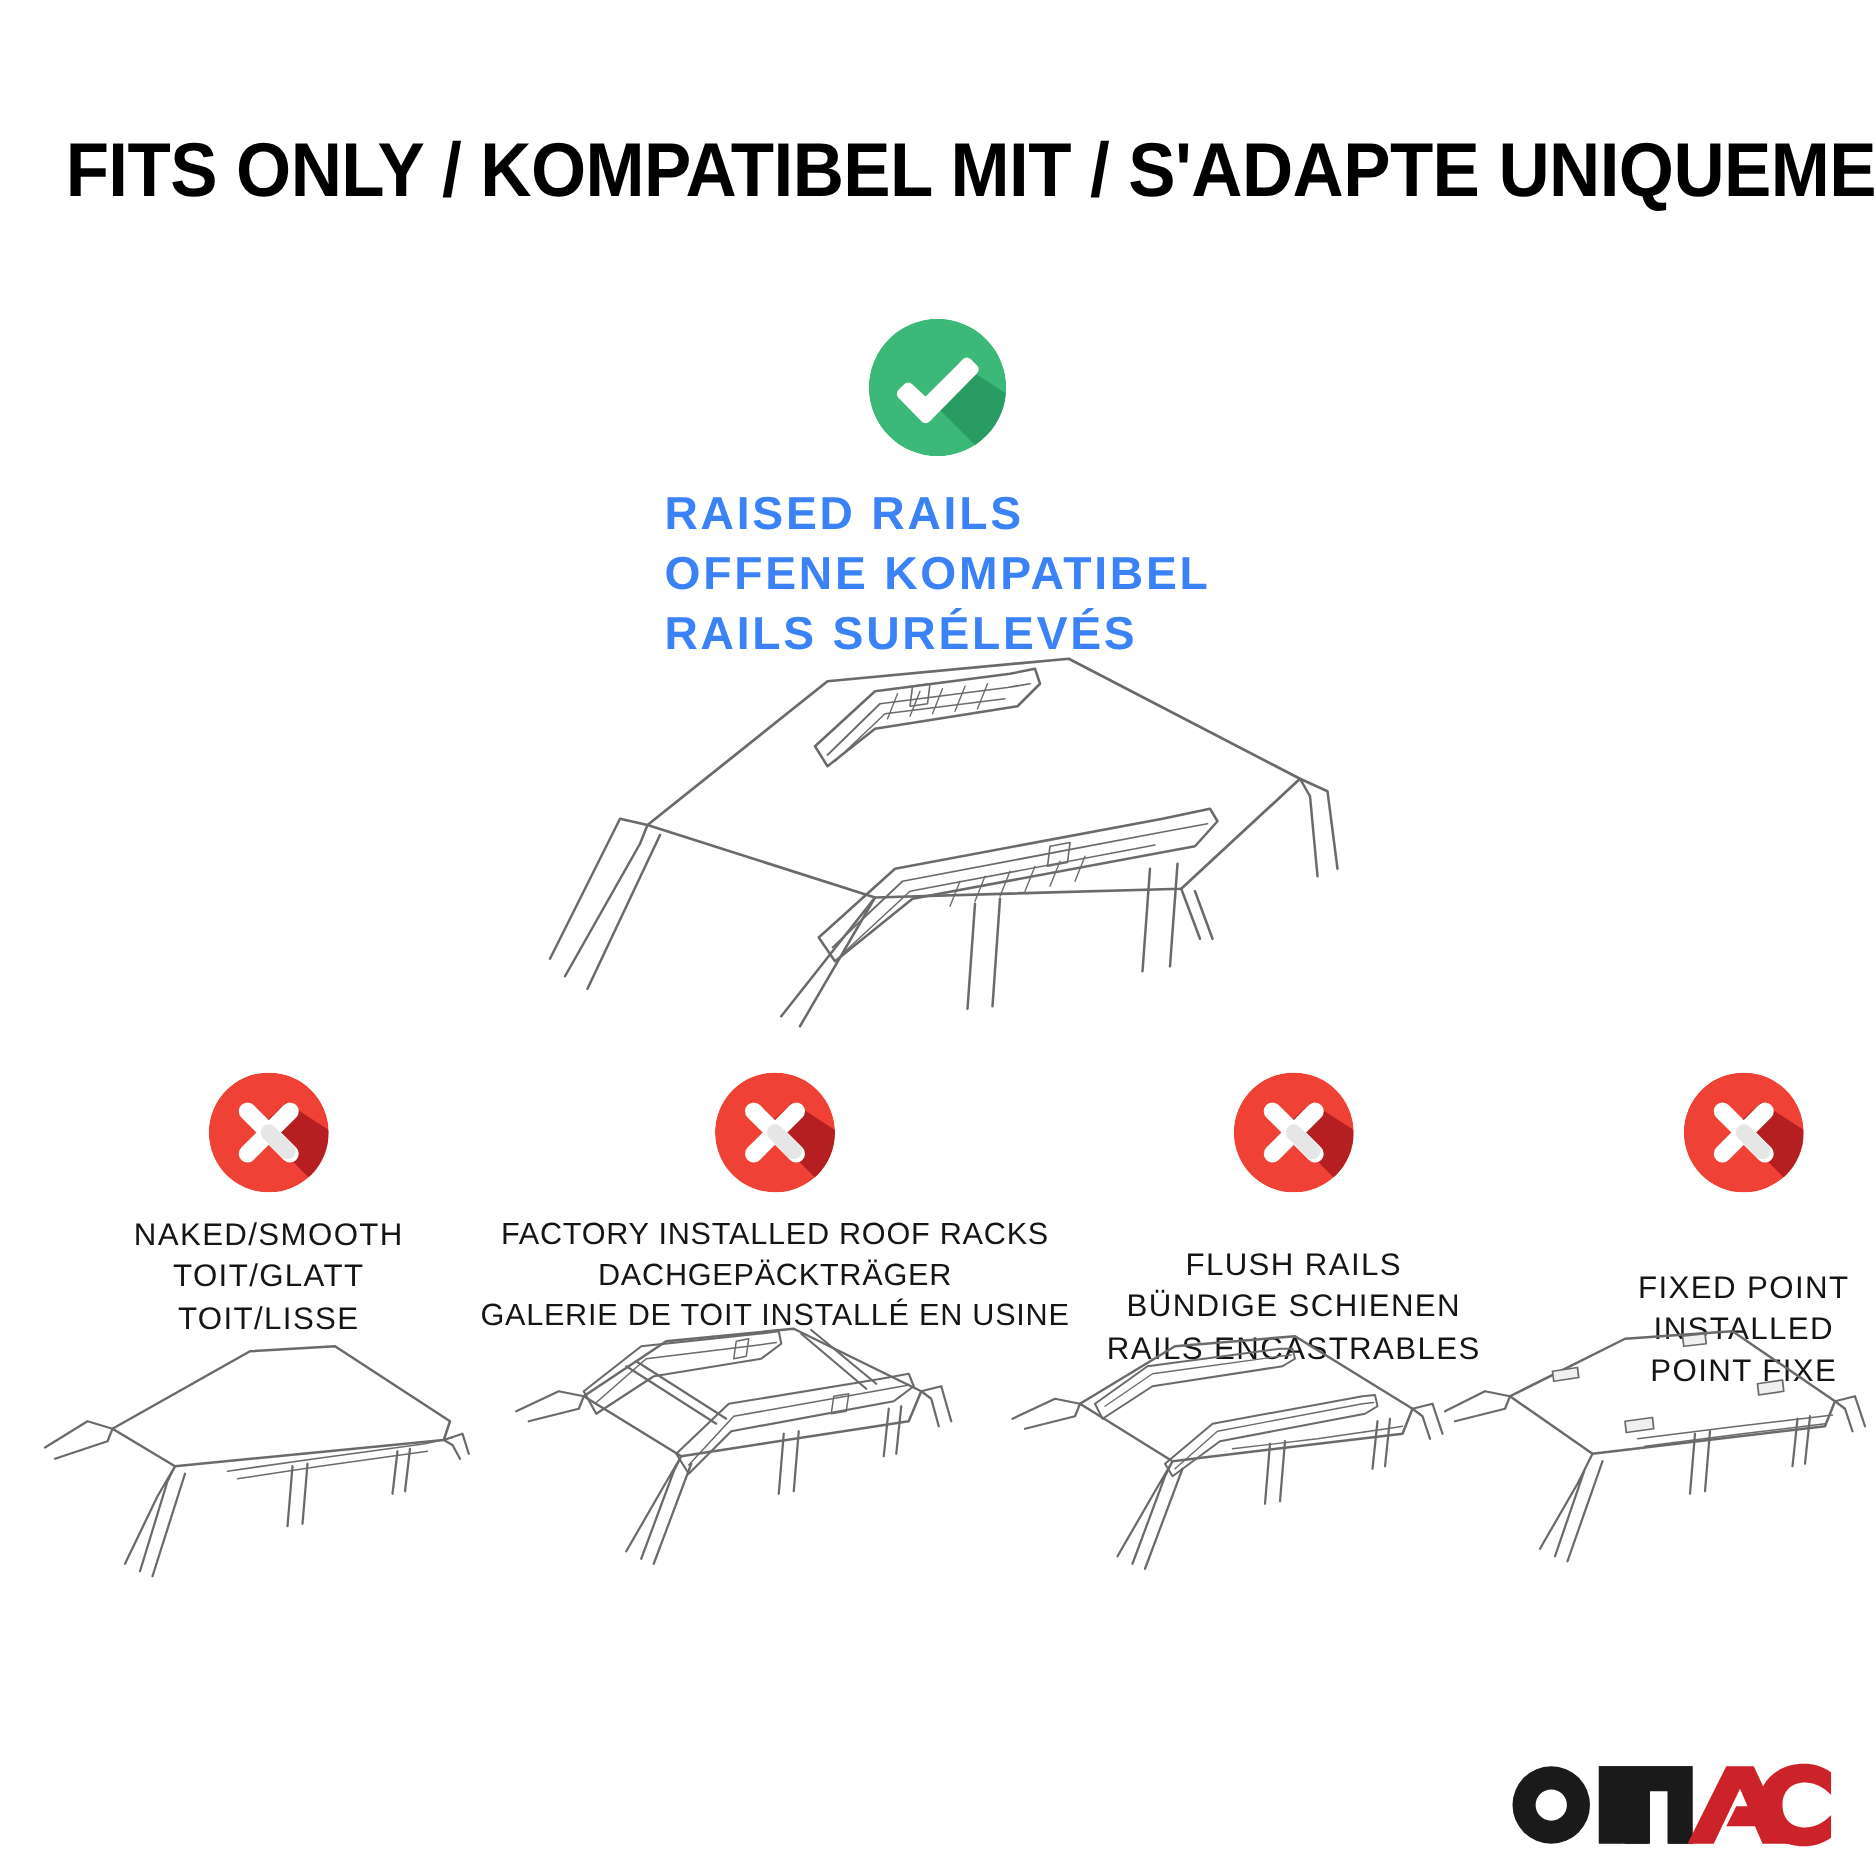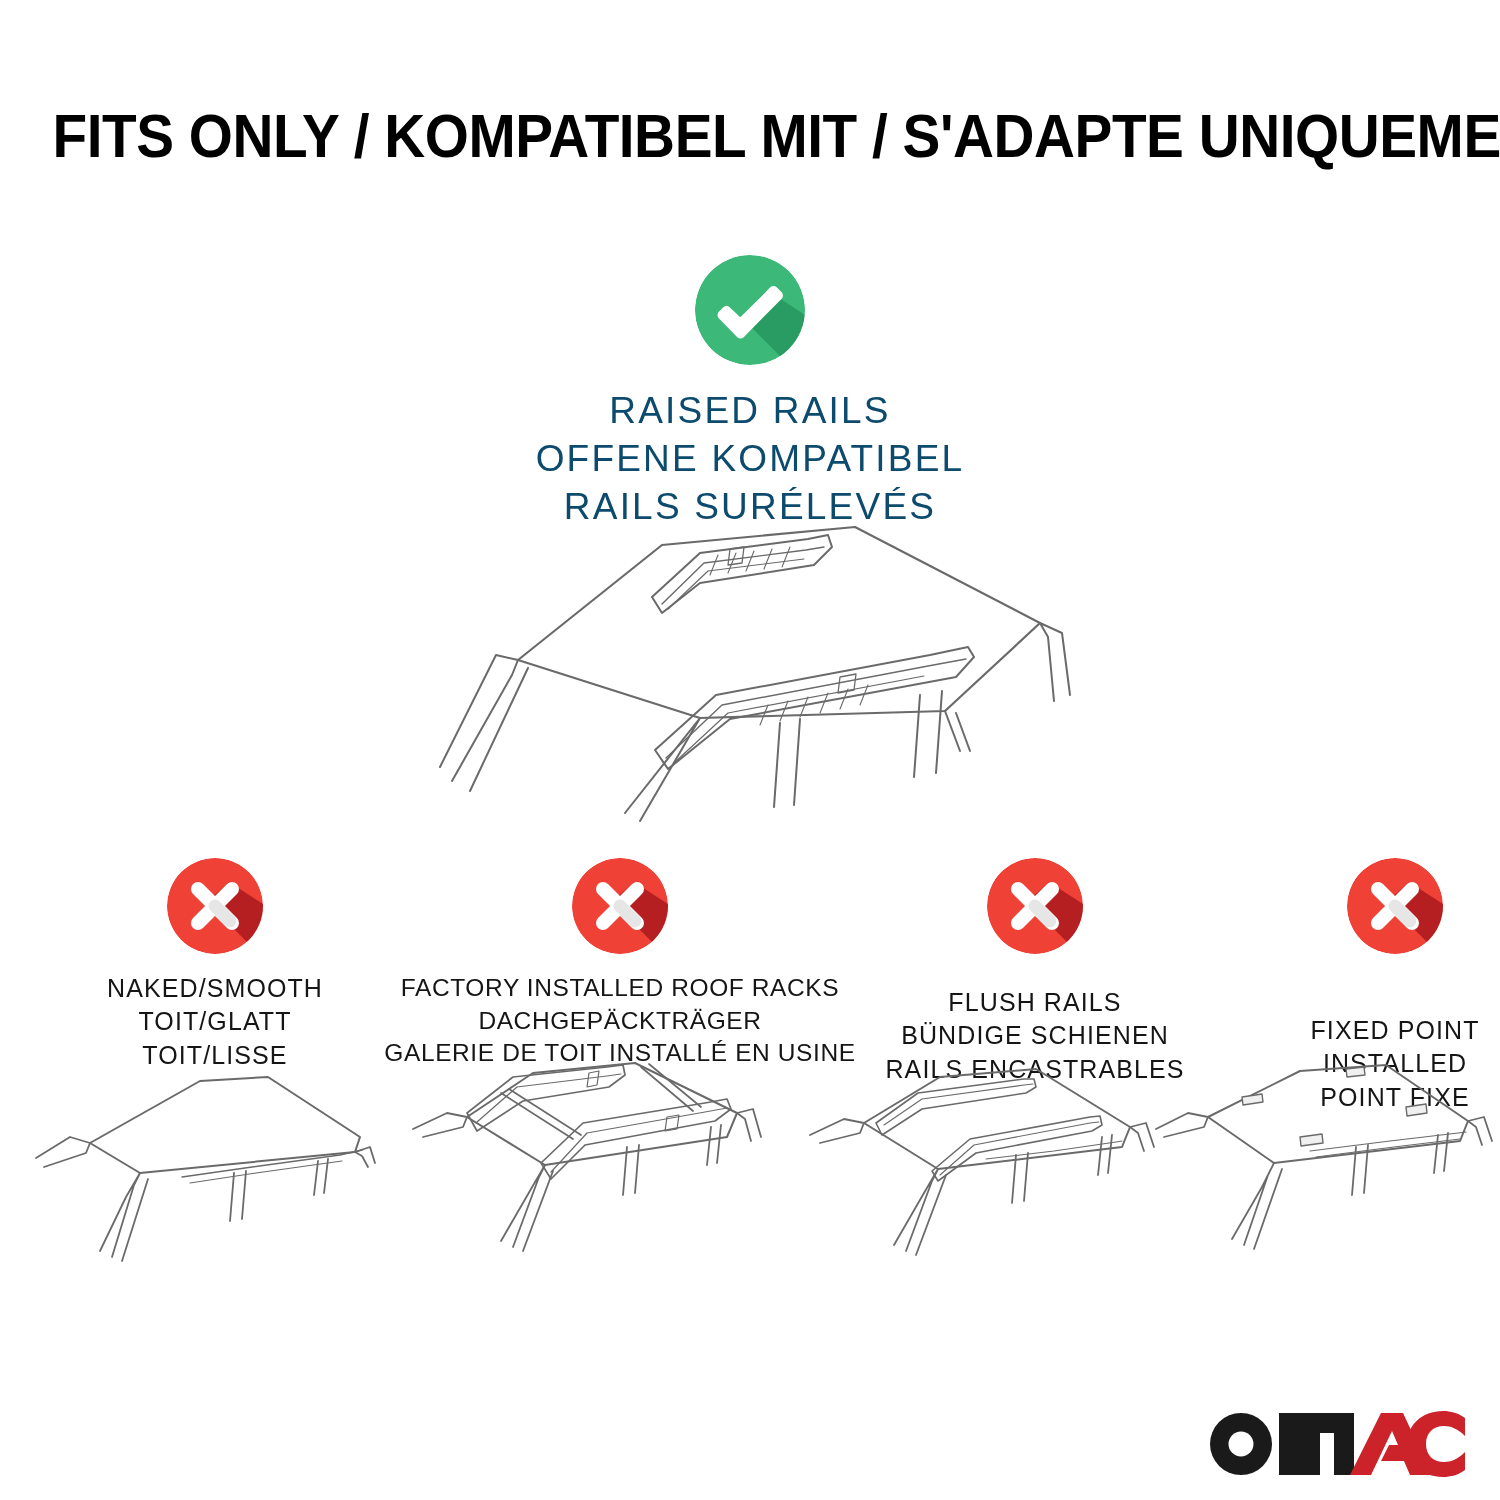--- a/index.html
+++ b/index.html
@@ -37,26 +37,25 @@
   .badge{
     position:relative;
     width:110px;height:110px;
     overflow:hidden;
     border-radius:50%;
   }
   .badge svg{display:block;width:110px;height:110px;}
 
   .hero-text{
     margin-top:22px;
-    text-align:center;
     font-size:37px;
-    font-weight:400;
+    font-weight:700;
     letter-spacing:2.2px;
     line-height:1.30;
-    color:#0c4a6e;
+    color:#3b82f6;
     white-space:nowrap;
   }
   .hero-text div{ }
 
   .hero-art{
     position:absolute;
     left:400px; top:505px;
     width:700px;height:330px;
   }
   .hero-art svg{display:block;width:100%;height:100%;}
@@ -87,21 +86,21 @@
     margin-top:18px;
     text-align:center;
     font-size:25px;
     font-weight:300;
     letter-spacing:1.1px;
     line-height:1.33;
     color:#151515;
     white-space:nowrap;
   }
   .col-1 .col-label{font-size:24.5px;letter-spacing:0.6px;}
-  .col-2 .col-label{margin-top:32px;}
+  .col-2 .col-label{margin-top:42px;}
   .col-3 .col-label{margin-top:60px;}
 
   .arts{
     position:absolute;
     left:0;top:1055px;width:1500px;height:250px;
   }
   .art-slot{position:absolute;top:0;}
   .art-0{left:30px;  width:390px;height:240px;}
   .art-1{left:405px; width:400px;height:240px;}
   .art-2{left:800px; width:395px;height:240px;}

